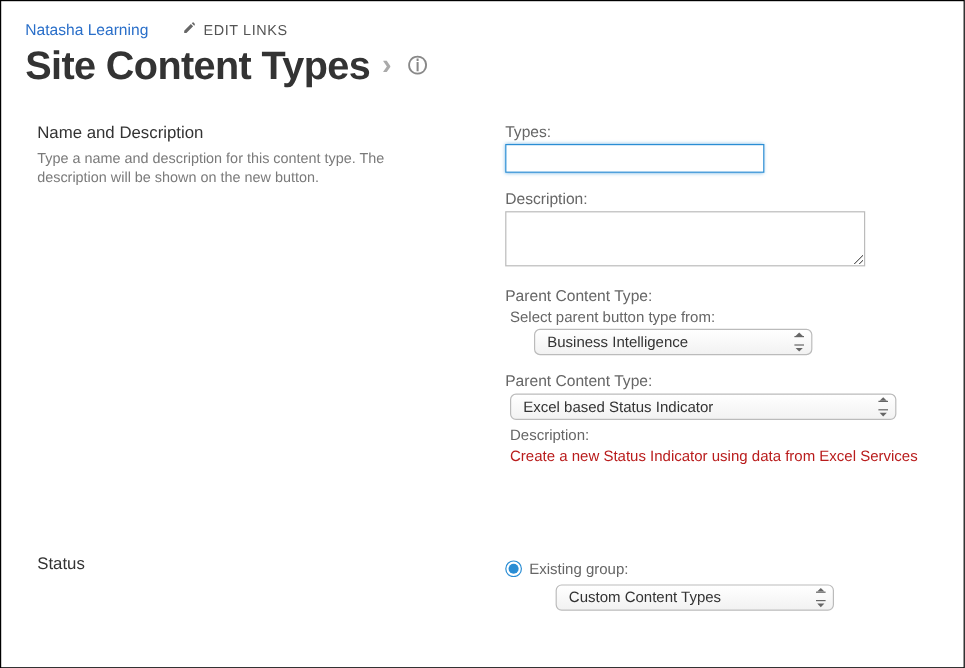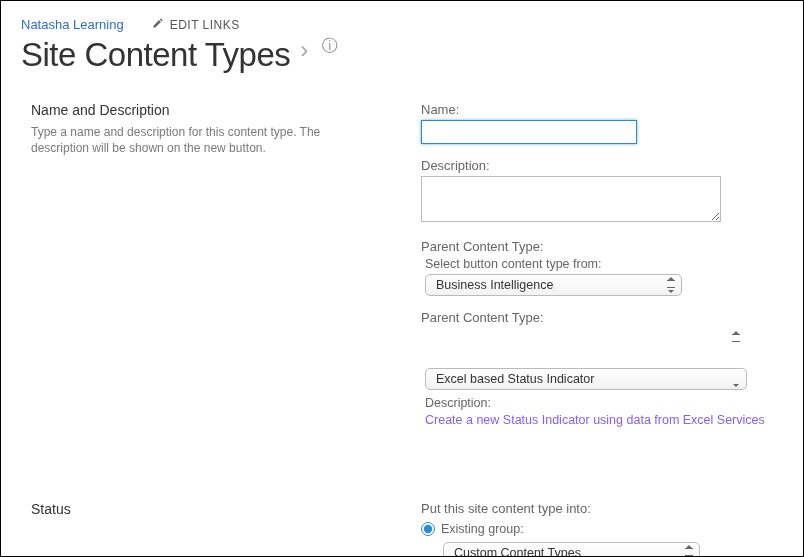--- a/index.html
+++ b/index.html
@@ -29,23 +29,24 @@
       color: #555;
       font-size: 12px;
       letter-spacing: 0.5px;
       display: flex;
       align-items: center;
       gap: 6px;
       text-align: right;
     }
     .page-title {
       font-size: 33px;
-      font-weight: 400;
+      font-weight: 700;
       color: #333;
       display: flex;
+      align-items: center;
       gap: 10px;
       margin-bottom: 28px;
       letter-spacing: -0.5px;
     }
     .page-title .sep {
       color: #aaa;
       font-size: 24px;
     }
     .info-icon {
       font-size: 16px;
@@ -157,25 +158,25 @@
     .select-wrap .caret-down {
       position: absolute;
       right: 8px;
       bottom: 3px;
       width: 0; height: 0;
       border-left: 3px solid transparent;
       border-right: 3px solid transparent;
       border-top: 3px solid #666;
       pointer-events: none;
     }
-    .sel-sm select { width: 257px; }
-    .sel-lg select { width: 322px; margin-top: 40px; }
+    .sel-sm select { width: 232px; margin-left: 20px; }
+    .sel-lg select { width: 322px; }
     .desc-text {
       font-size: 12.5px;
-      color: #8b5cf6;
+      color: #b91c1c;
       margin-top: 2px;
     }
     .radio-row {
       display: flex;
       align-items: center;
       gap: 6px;
       margin: 6px 0 6px 0;
     }
     .radio-row input[type="radio"] {
       accent-color: #2a8dd4;
@@ -206,31 +207,31 @@
 
 <div class="sections">
 
   <div class="section">
     <div class="section-left">
       <h2>Name and Description</h2>
       <p>Type a name and description for this content type. The description will be shown on the new button.</p>
     </div>
     <div class="section-right">
       <div class="field-group">
-        <label class="field-label">Name:</label>
+        <label class="field-label">Types:</label>
         <input type="text" class="text-input" value="" style="">
       </div>
       <div class="field-group">
         <label class="field-label">Description:</label>
         <textarea class="textarea-input" style=""></textarea>
       </div>
       <div class="field-group">
         <label class="field-label">Parent Content Type:</label>
         <div class="indent">
-          <label class="field-label-sm">Select button content type from:</label>
+          <label class="field-label-sm">Select parent button type from:</label>
           <span class="select-wrap sel-sm">
             <select>
               <option>Business Intelligence</option>
             </select>
             <span class="caret-down"></span>
           </span>
         </div>
       </div>
       <div class="field-group">
         <label class="field-label">Parent Content Type:</label>
@@ -248,21 +249,20 @@
         </div>
       </div>
     </div>
   </div>
 
   <div class="section">
     <div class="section-left">
       <h2>Status</h2>
     </div>
     <div class="section-right">
-      <div class="field-label">Put this site content type into:</div>
       <div class="radio-row">
         <input type="radio" checked="" style="">
         <label class="field-label-sm" style="margin:0;">Existing group:</label>
       </div>
       <div style="padding-left:22px;">
         <span class="select-wrap sel-sm">
           <select>
             <option>Custom Content Types</option>
           </select>
           <span class="caret-down"></span>

